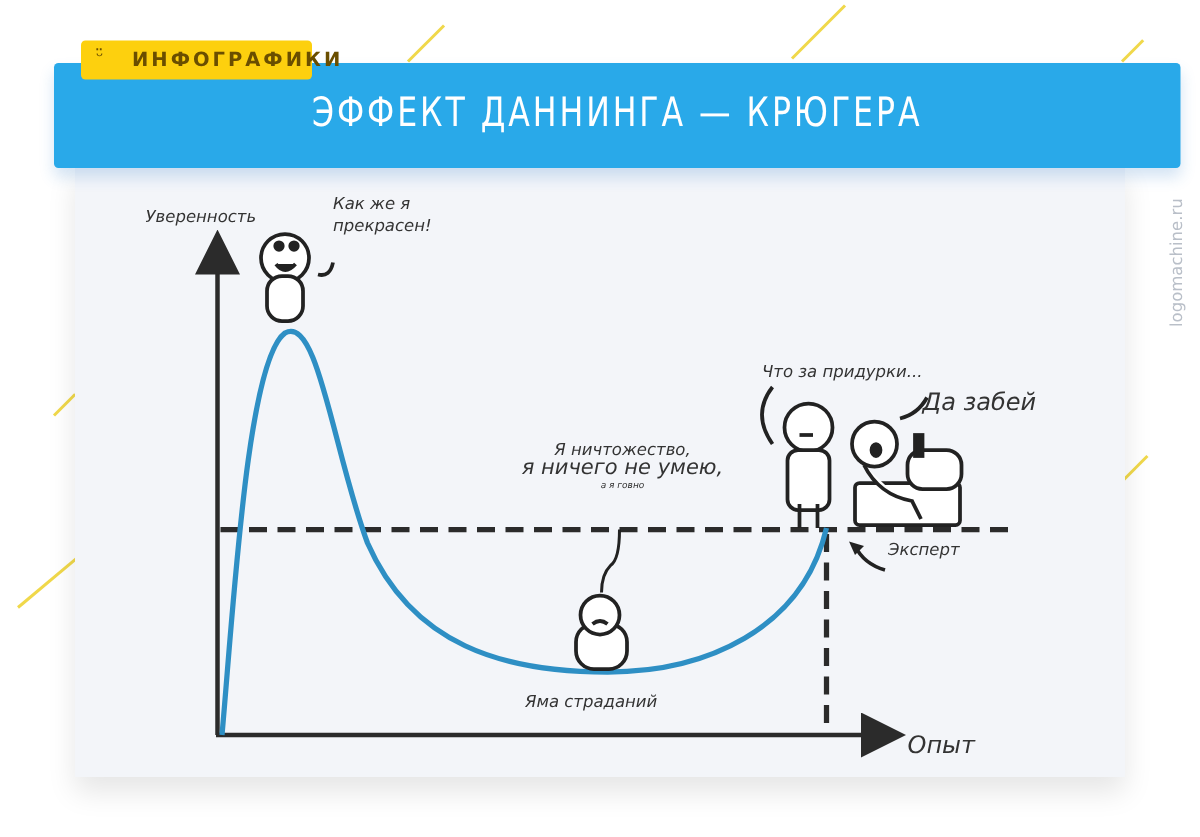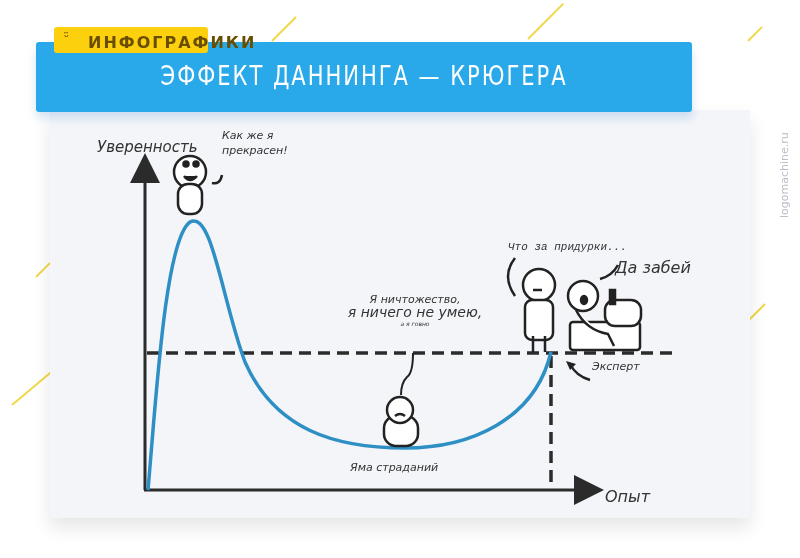--- a/index.html
+++ b/index.html
@@ -1,27 +1,27 @@
 <!DOCTYPE html>
 <html><head>
 <meta charset="utf-8">
 <style>
   html, body { margin:0; padding:0; background:#ffffff; }
   body { width:800px; height:558px; position:relative; overflow:hidden; font-family:"DejaVu Sans", sans-serif; }
   .deco-line { position:absolute; height:2px; background:#f0d84a; transform-origin:left center; }
   .card { position:absolute; left:50px; top:110px; width:700px; height:408px; background:#f3f5f9;
           box-shadow:0 10px 18px rgba(0,0,0,0.10); }
-  .banner { position:absolute; left:36px; top:42px; width:656px; height:70px; background:#29a9e9;
+  .banner { position:absolute; left:36px; top:42px; width:751px; height:70px; background:#29a9e9;
             border-radius:3px; box-shadow:0 6px 10px rgba(41,120,200,0.20); }
   .banner-title { position:absolute; left:0; right:0; top:18px; text-align:center; color:#ffffff;
             font-family:"DejaVu Sans", sans-serif; font-size:27px; letter-spacing:2.5px; font-weight:normal;
             transform:scaleX(0.78); }
   .tag { position:absolute; left:54px; top:27px; width:154px; height:26px; background:#fdd00e; border-radius:3px; }
   .tag-icon { position:absolute; left:10px; top:3px; font-size:12px; color:#6a4e00; }
-  .tag-label { position:absolute; left:34px; top:6px; font-size:16px; font-weight:bold; letter-spacing:2px; color:#6a4e00; }
+  .tag-label { position:absolute; left:34px; top:6px; font-size:13px; font-weight:bold; letter-spacing:2px; color:#6a4e00; }
   .side-text { position:absolute; left:778px; top:218px; transform:rotate(-90deg); transform-origin:left top;
                font-size:11px; color:#b9bfc8; font-family:"DejaVu Sans", sans-serif; white-space:nowrap; }
   svg.chart { position:absolute; left:0; top:0; }
   .lbl { position:absolute; font-family:"DejaVu Sans", sans-serif; font-style:italic; color:#333; white-space:nowrap; }
 </style>
 </head>
 <body>
 
 <div class="deco-line" style="left:272px;top:40px;width:34px;transform:rotate(-45deg);"></div>
 <div class="deco-line" style="left:528px;top:38px;width:50px;transform:rotate(-45deg);"></div>
@@ -91,30 +91,30 @@
   <g stroke="#222" stroke-width="2.5" fill="#fff">
     <circle cx="583" cy="296" r="15"></circle>
     <path d="M576,310 q10,20 32,24 l6,12" fill="#fff"></path>
     <ellipse cx="584" cy="300" rx="3" ry="4" fill="#222"></ellipse>
     <rect x="610" y="290" width="5" height="14" fill="#222"></rect>
   </g>
   <path d="M590,380 q-14,-4 -20,-16" fill="none" stroke="#222" stroke-width="2.5"></path>
   <path d="M566,361 l10,3 l-6,6 z" fill="#222"></path>
 </svg>
 
-<div class="lbl" style="left:97px;top:138px;font-size:15px;">Уверенность</div>
+<div class="lbl" style="left:97px;top:138px;font-size:11px;">Уверенность</div>
 <div class="lbl" style="left:605px;top:487px;font-size:16px;">Опыт</div>
 
 <div class="lbl" style="left:222px;top:128px;font-size:11px;line-height:15px;">
   <div>Как же я</div>
   <div>прекрасен!</div>
 </div>
 
 <div class="lbl" style="left:340px;top:294px;width:150px;text-align:center;line-height:12px;">
   <div style="font-size:11px;">Я ничтожество,</div>
   <div style="font-size:14px;">я ничего не умею,</div>
   <div style="font-size:6px;">а я говно</div>
 </div>
 
 <div class="lbl" style="left:350px;top:461px;font-size:11px;">Яма страданий</div>
-<div class="lbl" style="left:508px;top:241px;font-size:11px;font-family:Liberation Mono, monospace;">Что за придурки...</div>
+<div class="lbl" style="left:508px;top:241px;font-size:11px;">Что за придурки...</div>
 <div class="lbl" style="left:615px;top:258px;font-size:16px;font-style:italic;">Да забей</div>
 <div class="lbl" style="left:592px;top:360px;font-size:11px;text-align:center;">Эксперт</div>
 
 </body></html>

